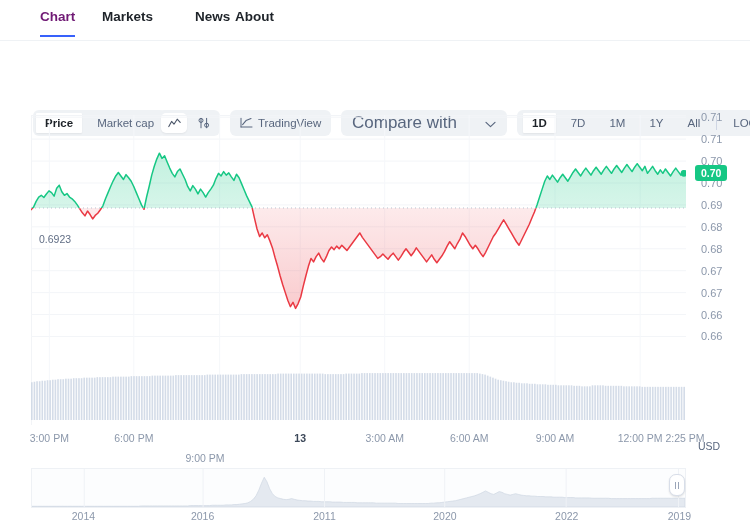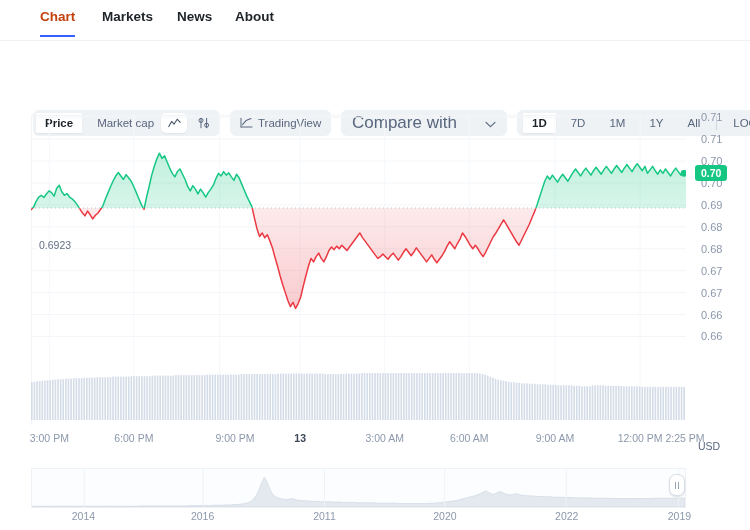--- a/index.html
+++ b/index.html
@@ -28,21 +28,21 @@
     position: absolute;
     top: 9px;
     font-size: 13.5px;
     font-weight: 600;
     color: #1e2329;
     padding-bottom: 11px;
     cursor: pointer;
     white-space: nowrap;
   }
   .tab.active {
-    color: #c2410c;
+    color: #701a75;
     border-bottom: 2px solid #3861fb;
     text-align: right;
   }
 
   
   #toolbar {
     position: absolute;
     left: 0; top: 41px;
     width: 750px; height: 60px;
   }
@@ -151,21 +151,21 @@
     white-space: nowrap;
   }
   #usd-label {
     position: absolute;
     left: 698px; top: 440px;
     font-size: 10.5px;
     color: #58667e;
   }
   #baseline-label {
     position: absolute;
-    left: 37px; top: 239px;
+    left: 37px; top: 233px;
     font-size: 10.5px;
     color: #616e85;
     background: #ffffff;
     padding: 0 2px;
     white-space: nowrap;
   }
 
   
   #xaxis {
     position: absolute;
@@ -218,21 +218,21 @@
     transform: translateX(-50%);
     white-space: nowrap;
   }
 </style>
 </head>
 <body>
 
 <div id="tabbar">
     <div class="tab active" style="left: 40px;">Chart</div>
     <div class="tab" style="left: 102px;">Markets</div>
-    <div class="tab" style="left: 177px;">News</div>
+    <div class="tab" style="left: 195px;">News</div>
     <div class="tab" style="left: 235px;">About</div>
   </div>
 
 <div id="toolbar">
 
   <div class="seg" id="pricecap">
     <div class="seg-item sel">Price</div>
     <div class="seg-item">Market cap</div>
   </div>
 
@@ -593,21 +593,21 @@
     <div class="ytick" style="top: 177.632px;">0.67</div>
     <div class="ytick" style="top: 199.561px;">0.66</div>
     <div class="ytick" style="top: 221.491px;">0.66</div>
     <div id="price-badge" style="top: 58.3333px;">0.70</div>
   </div>
 <div id="usd-label">USD</div>
 
 <div id="xaxis">
     <div class="xtick" style="left: 18.34px;">3:00 PM</div>
     <div class="xtick" style="left: 102.835px;">6:00 PM</div>
-    <div class="xtick" style="left: 204px;">9:00 PM</div>
+    <div class="xtick" style="left: 174px; margin-top: 20px;">9:00 PM</div>
     <div class="xtick bold" style="left: 269.205px;">13</div>
     <div class="xtick" style="left: 353.7px;">3:00 AM</div>
     <div class="xtick" style="left: 438.195px;">6:00 AM</div>
     <div class="xtick" style="left: 524px;">9:00 AM</div>
     <div class="xtick" style="left: 609.15px;">12:00 PM</div>
     <div class="xtick" style="left: 654px;">2:25 PM</div>
   </div>
 
 <div id="navigator">
   <svg id="nav-svg" viewBox="0 0 653 38" preserveAspectRatio="none">

